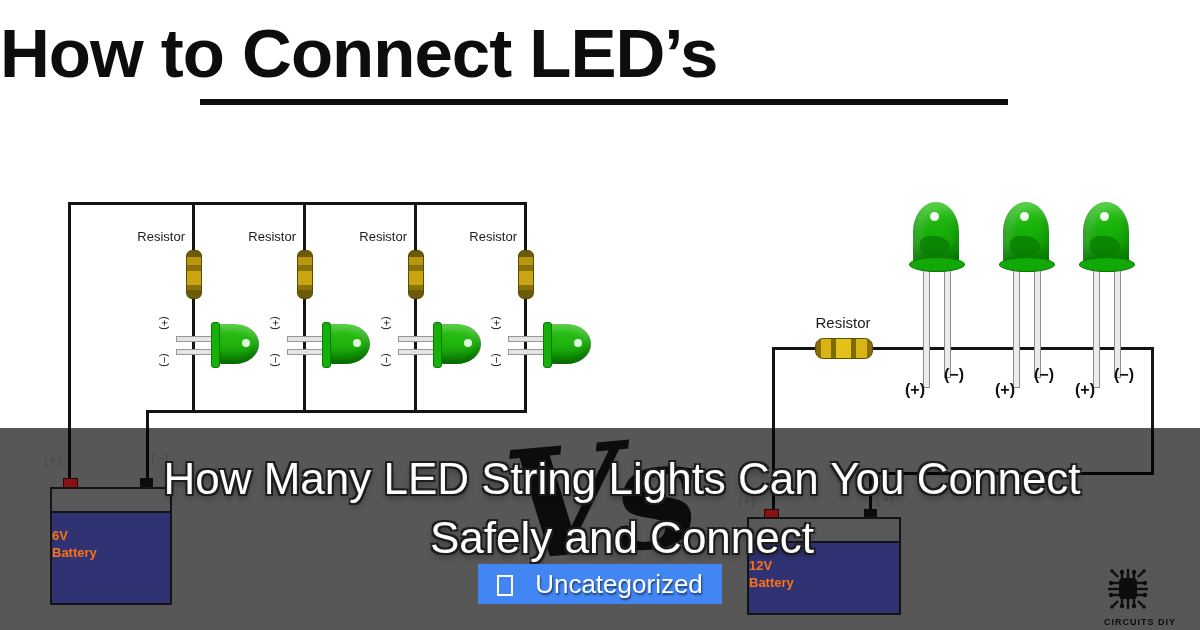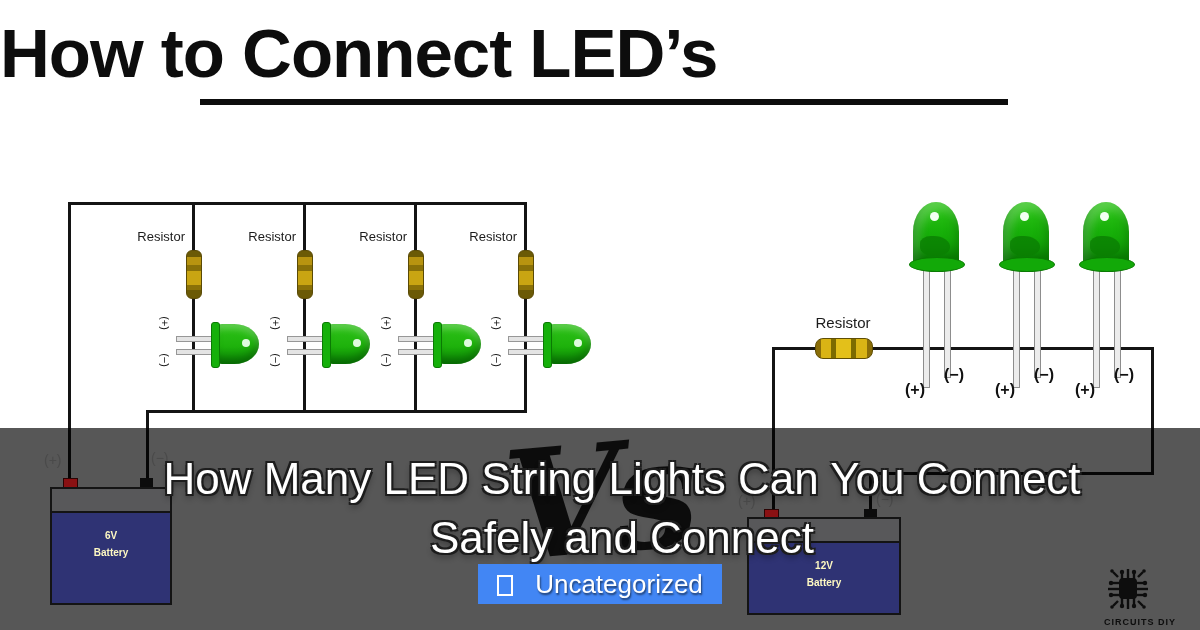--- a/index.html
+++ b/index.html
@@ -58,21 +58,21 @@
             background:#12a908;border:1px solid #0a7a03;z-index:3;}
   .leg{position:absolute;width:5px;background:#ececec;border:1px solid #8d8d8d;z-index:2;}
   .leg.l{left:-13px;top:266px;height:120px;}
   .leg.r{left:8px;top:266px;height:110px;}
   .rpol{position:absolute;font-size:16px;font-weight:bold;color:#111;z-index:4;}
   .rpol.p{left:-31px;top:381px;} .rpol.m{left:8px;top:366px;}
 
   
   .battery{position:absolute;border:2px solid #141414;background:var(--battery_navy);z-index:3;}
   .batt-strip{height:22px;background:#58585a;border-bottom:2px solid #141414;}
-  .batt-text{text-align:center;color:#fef9c3;font-weight:bold;font-size:10px;line-height:17px;
+  .batt-text{color:#f97316;font-weight:bold;font-size:13px;line-height:17px;
              margin-top:14px;}
   .terminal{position:absolute;z-index:3;}
   .blabel{position:absolute;font-size:14px;color:#4a4a4a;z-index:3;}
 
   
   .overlay{position:absolute;left:0;top:428px;width:1200px;height:202px;
            background:var(--overlay);z-index:1;}
   .vs{position:absolute;left:505px;top:424px;z-index:2;
       font-family:"DejaVu Serif",serif;font-style:italic;font-weight:bold;
       font-size:150px;line-height:150px;color:#0c0c0c;letter-spacing:-8px;

